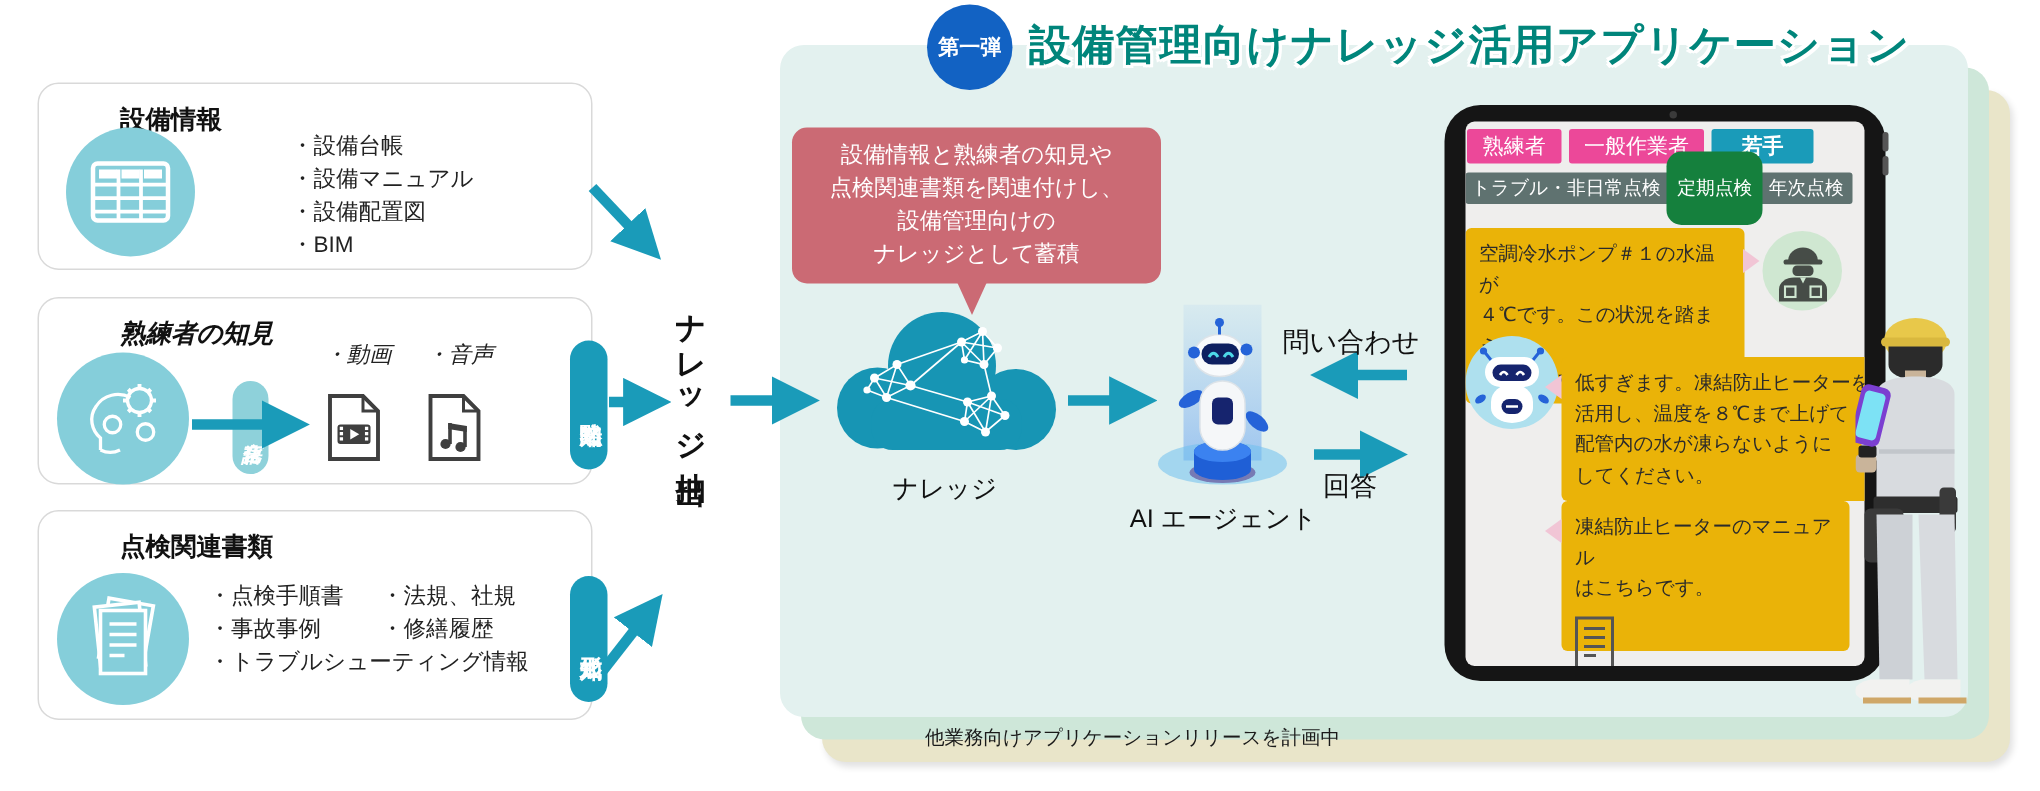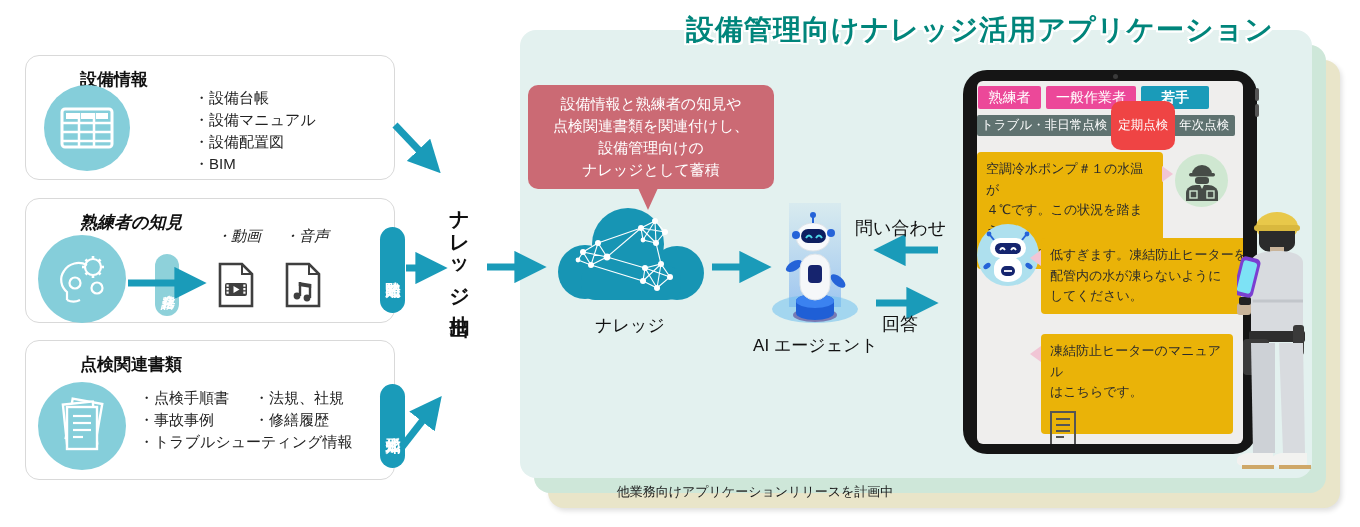--- a/index.html
+++ b/index.html
@@ -50,21 +50,21 @@
   .tablet { position:absolute; left:963px; top:70px; width:294px; height:384px; background:#151515; border-radius:24px; z-index:4; }
   .tablet .btn { position:absolute; left:292px; width:4px; height:13px; background:#555; border-radius:2px; }
   .tablet .cam { position:absolute; left:150px; top:4px; width:5px; height:5px; border-radius:50%; background:#3a3a3a; }
   .screen { position:absolute; left:14px; top:11px; width:266px; height:363px; background:#efeeed; border-radius:6px; overflow:hidden; }
 
   .tabs { position:absolute; left:1px; top:5px; display:flex; gap:5px; }
   .tab { height:23px; display:flex; align-items:center; justify-content:center; color:#fff; font-size:14px; background:#ec4899; border-radius:2px; }
   .tab.active { background:#1a9bb9; font-weight:bold; }
   .filterbar { position:absolute; left:0; top:34px; width:258px; height:21px; background:#5f7270; border-radius:2px; display:flex;
                align-items:center; gap:4px; color:#fff; font-size:12.5px; padding:0 4px; }
-  .filter-chip { background:#ef4444; border-radius:10px; padding:16px 7px; }
+  .filter-chip { background:#15803d; border-radius:10px; padding:16px 7px; }
 
   .bubble { position:absolute; background:#eab308; border-radius:4px; padding:7px 9px; font-size:13px; line-height:1.58; color:#2b2b2b; }
   .tail-r { position:absolute; right:-10px; top:14px; width:0; height:0; border-top:8px solid transparent; border-bottom:8px solid transparent; border-left:11px solid #f1c5d5; }
   .tail-l { position:absolute; left:-11px; top:12px; width:0; height:0; border-top:8px solid transparent; border-bottom:8px solid transparent; border-right:11px solid #f1c5d5; }
   .avatar { position:absolute; border-radius:50%; display:flex; align-items:center; justify-content:center; }
   .doc-icon { width:26px; height:36px; border:2px solid #555; margin-top:8px; padding:5px 4px; display:flex; flex-direction:column; gap:4px; }
   .doc-icon i { display:block; height:2px; background:#555; }
   .doc-icon i.short { width:60%; }
 
   .svg-overlay { position:absolute; left:0; top:0; z-index:3; pointer-events:none; }
@@ -74,20 +74,21 @@
 </head>
 <body>
 
 <div class="canvas">
 
   <div class="panel beige"></div>
   <div class="panel mint"></div>
   <div class="panel main"></div>
   <div class="footer-note">他業務向けアプリケーションリリースを計画中</div>
 
+  <div class="title-badge">第一弾</div>
   <div class="title-text">設備管理向けナレッジ活用アプリケーション</div>
 
   <svg class="svg-overlay" width="1360" height="527" viewBox="0 0 1360 527">
     <defs>
       <marker id="ah" markerWidth="4.6" markerHeight="4.6" refX="2.8" refY="2.3" orient="auto">
         <path d="M0,0 L4.6,2.3 L0,4.6 z" fill="#1a9bb9"></path>
       </marker>
     </defs>
     <g stroke="#1a9bb9" stroke-width="7" fill="none">
       <line x1="395" y1="125" x2="432" y2="164" marker-end="url(#ah)"></line>
@@ -328,20 +329,21 @@
           <path d="M19 22 q2.5 -4 5 0 M30 22 q2.5 -4 5 0" stroke="#fff" stroke-width="1.8" fill="none"></path>
           <ellipse cx="6" cy="38" rx="4" ry="2.5" fill="#2563d8" transform="rotate(-35 6 38)"></ellipse>
           <ellipse cx="48" cy="38" rx="4" ry="2.5" fill="#2563d8" transform="rotate(35 48 38)"></ellipse>
           <path d="M13 40 a14 12 0 0 1 28 0 v4 a14 10 0 0 1 -28 0 z" fill="#fff"></path>
           <rect x="20" y="38" width="14" height="10" rx="5" fill="#15246e"></rect>
           <line x1="23" y1="43" x2="31" y2="43" stroke="#fff" stroke-width="1.8"></line>
         </svg>
       </div>
       <div class="bubble" style="left:64px; top:157px; width:217px;">
         <div>低すぎます。凍結防止ヒーターを</div>
+        <div>活用し、温度を８℃まで上げて</div>
         <div>配管内の水が凍らないように</div>
         <div>してください。</div>
         <div class="tail-l"></div>
       </div>
 
       <div class="bubble" style="left:64px; top:253px; width:192px; height:100px;">
         <div>凍結防止ヒーターのマニュアル</div>
         <div>はこちらです。</div>
         <div class="doc-icon">
           <i></i>

